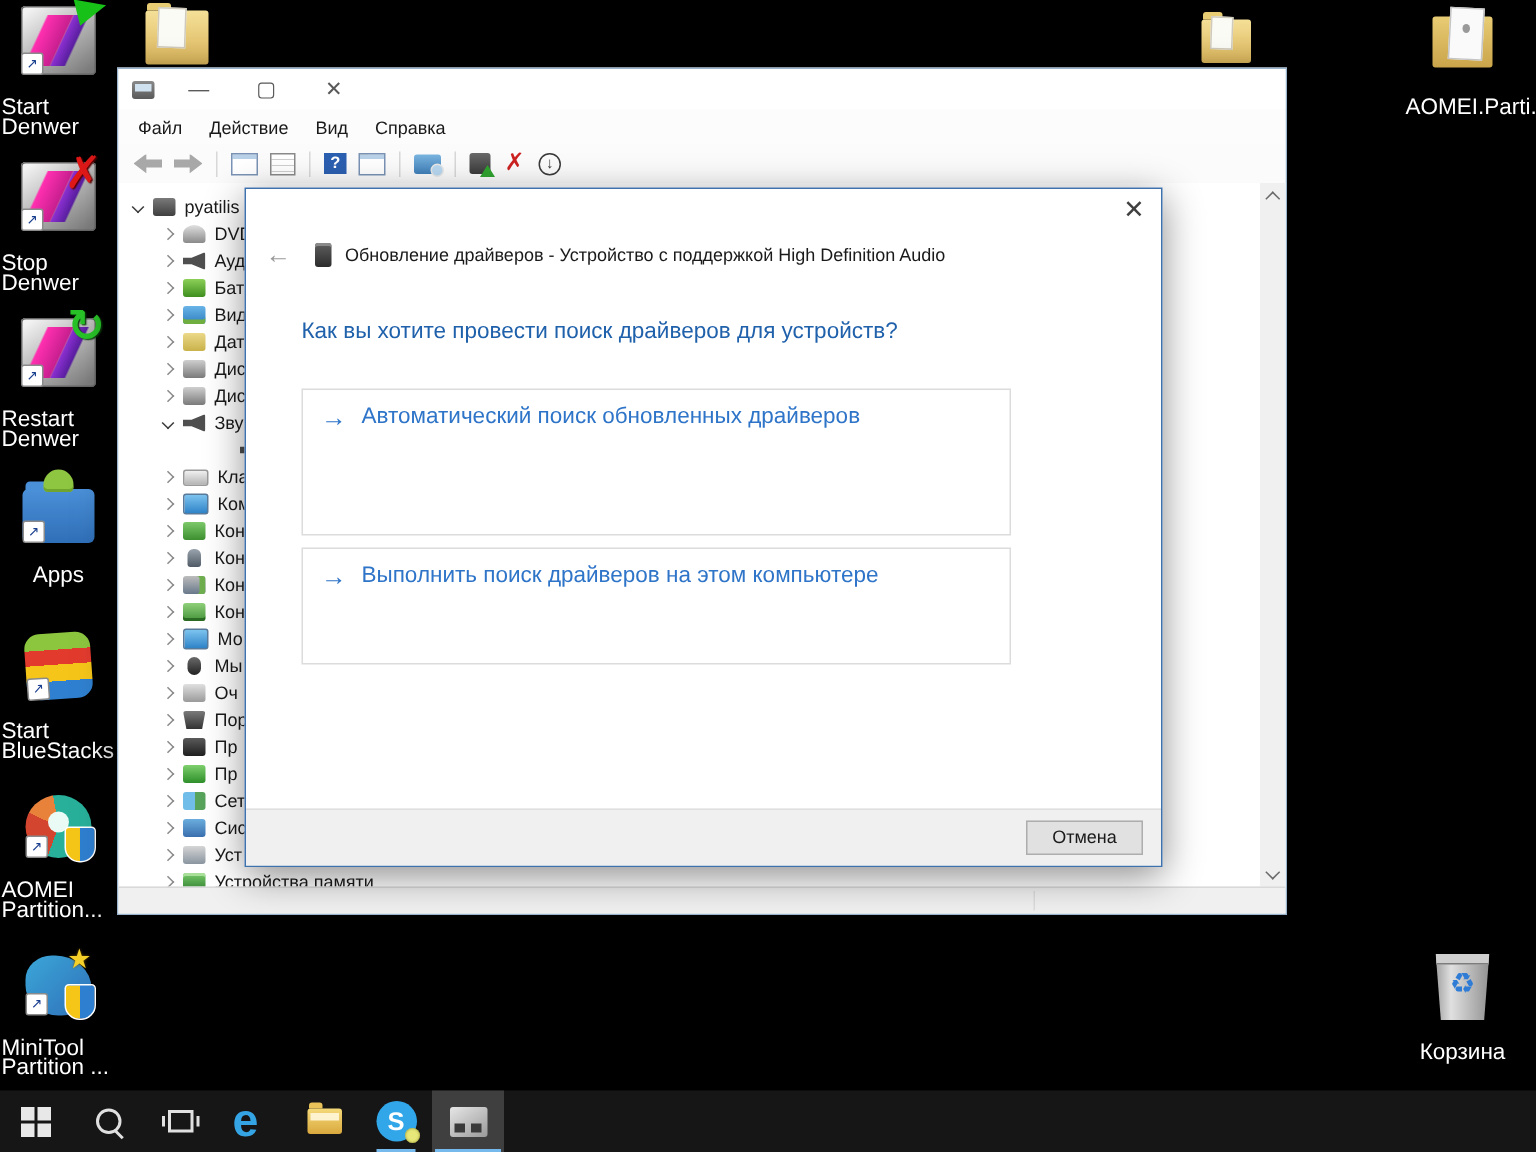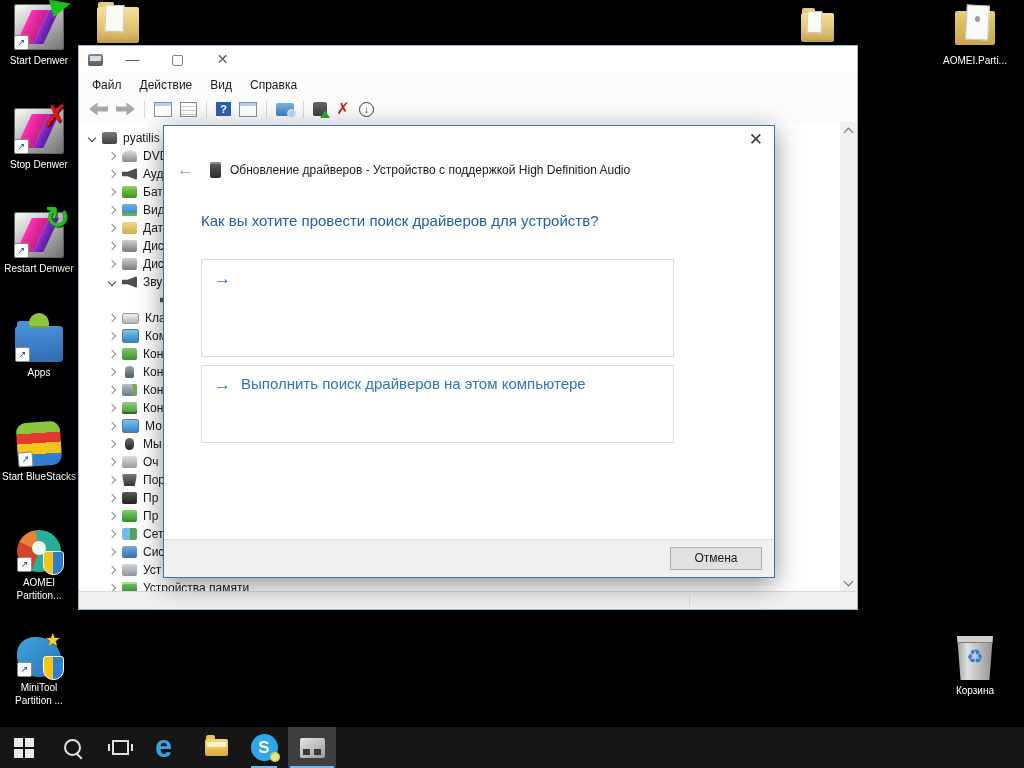--- a/index.html
+++ b/index.html
@@ -1,21 +1,21 @@
 <!DOCTYPE html>
 <html><head>
 <meta charset="utf-8">
 <style>
   html,body{margin:0;padding:0;background:#000;}
   #screen{position:relative;width:1024px;height:768px;background:#000;overflow:hidden;
     font-family:"Liberation Sans","DejaVu Sans",sans-serif;-webkit-font-smoothing:antialiased;}
 
   
   .dski{position:absolute;width:78px;display:flex;flex-direction:column;align-items:center;z-index:2;cursor:default;}
-  .dlabel{margin-top:4px;color:#fff;font-size:10px;line-height:13px;text-align:center;
+  .dlabel{margin-top:15px;color:#fff;font-size:15px;line-height:13px;
           text-shadow:0 1px 2px #000,0 0 3px #000;max-width:76px;}
   .dicon{width:50px;height:46px;position:relative;margin:0 auto;}
   .sc-badge{position:absolute;left:0;bottom:0;width:13px;height:13px;background:#fff;border:1px solid #8a8a8a;
             border-radius:2px;font-size:9px;line-height:12px;text-align:center;color:#1a3f8f;z-index:3;}
   
   [class*="di-denwer"]{background:linear-gradient(145deg,#f2f2f2 8%,#bdbdbd 45%,#7d7d7d 92%);border-radius:3px;box-shadow:inset 0 0 0 1px #666;}
   [class*="di-denwer"]::before{content:"";position:absolute;left:-3px;top:6px;width:56px;height:34px;
      background:linear-gradient(115deg,transparent 28%,#ff2fb0 30%,#c81f8f 52%,transparent 54%),
                 linear-gradient(115deg,transparent 52%,#8a2fd0 54%,#5a1fa0 66%,transparent 68%);}
   .di-denwer-start::after{content:"";position:absolute;top:-7px;right:-7px;width:0;height:0;
@@ -132,21 +132,21 @@
   .dlg-devico{width:11px;height:16px;background:linear-gradient(#5f5f5f,#2c2c2c);border-radius:2px;margin-right:9px;flex:none;box-shadow:inset 0 2px 0 #8a8a8a;}
   .dlg-header-text{font-size:12px;color:#1a1a1a;}
   .dlg-question{position:absolute;top:86px;left:37px;font-size:15px;color:#2061ab;}
   .opt-box{position:absolute;left:37px;width:473px;border:1px solid #dcdcdc;box-sizing:border-box;padding:9px 12px 10px 10px;display:flex;}
   .opt-1{top:133px;height:98px;}
   .opt-2{top:239px;height:78px;}
   .opt-arrow{color:#2e74c8;font-size:17px;margin:1px 10px 0 2px;flex:none;line-height:18px;}
   .opt-title{font-size:15px;color:#2e74c8;margin-bottom:4px;}
   .opt-desc{font-size:12.5px;color:#4478b8;line-height:16px;max-width:430px;}
   .dlg-footer{position:absolute;left:0;right:0;bottom:0;height:37px;background:#f0f0f0;border-top:1px solid #dfdfdf;}
-  .btn-cancel{position:absolute;right:12px;top:7px;width:92px;height:23px;background:#e1e1e1;border:1px solid #adadad;
+  .btn-cancel{position:absolute;right:12px;top:7px;width:78px;height:23px;background:#e1e1e1;border:1px solid #adadad;
      box-sizing:border-box;font-size:12px;text-align:center;line-height:21px;color:#1a1a1a;}
 
   
   #taskbar{position:absolute;left:0;bottom:0;width:1024px;height:41px;background:#161616;z-index:20;display:flex;align-items:stretch;}
   .tb-btn{width:48px;height:41px;display:flex;align-items:center;justify-content:center;position:relative;flex:none;}
   .tb-btn.active{background:#3f3f3f;}
   .tb-underline{position:absolute;bottom:0;left:50%;transform:translateX(-50%);height:2px;background:#76b9ed;width:26px;}
   .tb-btn.active .tb-underline{width:44px;}
   .tbic{position:relative;}
   .tbic-start{width:20px;height:20px;background:#e8e8e8;}
@@ -366,20 +366,21 @@
     <div class="dlg-header">
       <span class="dlg-back">←</span>
       <span class="dlg-devico"></span>
       <span class="dlg-header-text">Обновление драйверов - Устройство с поддержкой High Definition Audio</span>
     </div>
     <div class="dlg-question">Как вы хотите провести поиск драйверов для устройств?</div>
 
     <div class="opt-box opt-1">
       <span class="opt-arrow">→</span>
       <span>
+        <div class="opt-title">Автоматический поиск обновленных драйверов</div>
       </span>
     </div>
     <div class="opt-box opt-2">
       <span class="opt-arrow">→</span>
       <span>
         <div class="opt-title">Выполнить поиск драйверов на этом компьютере</div>
       </span>
     </div>
 
     <div class="dlg-footer">

